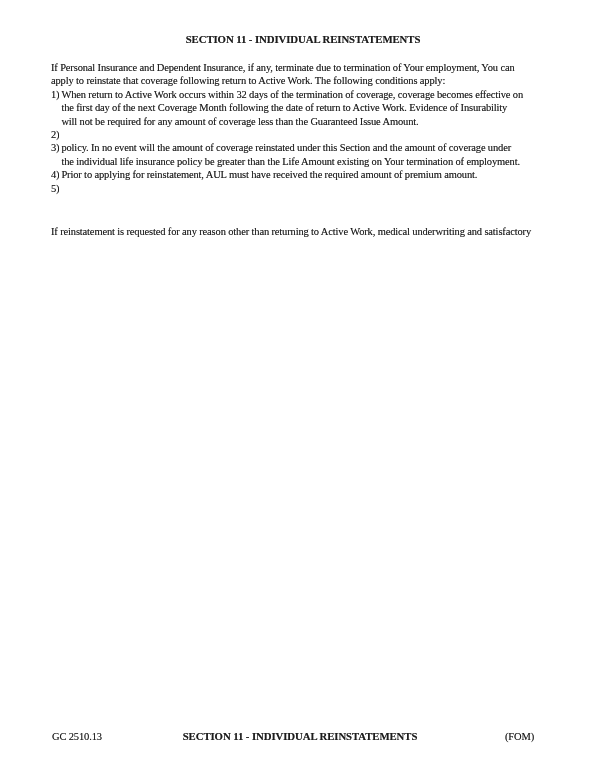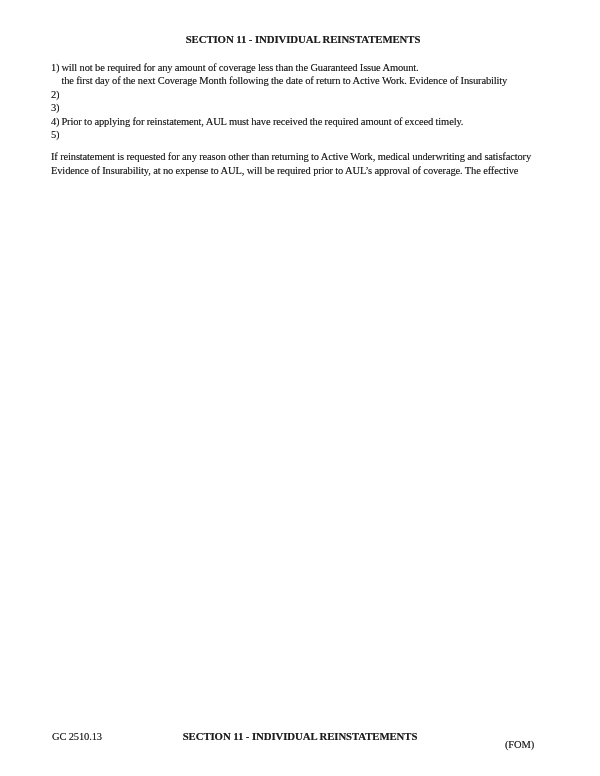--- a/index.html
+++ b/index.html
@@ -39,21 +39,21 @@
     line-height: 13.4px;
     letter-spacing: -0.15px;
     white-space: nowrap;
   }
   .line { height: 13.4px; }
   .list-item { display: flex; }
   .list-num {
     width: 10.4px;
     flex: none;
   }
-  .para2 { margin-top: 9px; }
+  .para2 { margin-top: 30px; }
   .footer {
     position: absolute;
     top: 730px;
     left: 0;
     width: 584px;
     height: 14px;
     font-size: 10.5px;
     line-height: 13.4px;
     letter-spacing: -0.15px;
     white-space: nowrap;
@@ -70,70 +70,76 @@
     top: 0;
     text-align: center;
     padding-left: 16px;
     font-weight: bold;
     font-size: 10.8px;
     letter-spacing: -0.1px;
   }
   .footer-right {
     position: absolute;
     right: 50px;
-    top: 8px;
+    top: 0;
     text-align: center;
   }
 </style>
 </head>
 <body>
 
 <div class="page">
 
   <div class="doc-title">SECTION 11 - INDIVIDUAL REINSTATEMENTS</div>
 
   <div class="content">
 
+    <div>
+      <div class="line">If Personal Insurance and Dependent Insurance, if any, terminate due to termination of Your employment, You can</div>
+      <div class="line">apply to reinstate that coverage following return to Active Work. The following conditions apply:</div>
+    </div>
 
     <div>
 
       <div class="list-item">
         <div class="list-num">1)</div>
         <div>
+          <div class="line">When return to Active Work occurs within 32 days of the termination of coverage, coverage becomes effective on</div>
+          <div class="line">the first day of the next Coverage Month following the date of return to Active Work. Evidence of Insurability</div>
           <div class="line">will not be required for any amount of coverage less than the Guaranteed Issue Amount.</div>
-          <div class="line">the first day of the next Coverage Month following the date of return to Active Work. Evidence of Insurability</div>
         </div>
       </div>
 
       <div class="list-item">
         <div class="list-num">2)</div>
       </div>
 
       <div class="list-item">
         <div class="list-num">3)</div>
         <div>
+          <div class="line">policy. In no event will the amount of coverage reinstated under this Section and the amount of coverage under</div>
+          <div class="line">the individual life insurance policy be greater than the Life Amount existing on Your termination of employment.</div>
         </div>
       </div>
 
       <div class="list-item">
         <div class="list-num">4)</div>
         <div>
-          <div class="line">Prior to applying for reinstatement, AUL must have received the required amount of exceed timely.</div>
+          <div class="line">Prior to applying for reinstatement, AUL must have received the required amount of premium amount.</div>
         </div>
       </div>
 
       <div class="list-item">
         <div class="list-num">5)</div>
       </div>
 
     </div>
 
     <div class="para2">
       <div class="line">If reinstatement is requested for any reason other than returning to Active Work, medical underwriting and satisfactory</div>
-      <div class="line">Evidence of Insurability, at no expense to AUL, will be required prior to AUL’s approval of coverage. The effective</div>
     </div>
 
   </div>
 
   <div class="footer">
     <div class="footer-left">GC 2510.13</div>
     <div class="footer-center">SECTION 11 - INDIVIDUAL REINSTATEMENTS</div>
     <div class="footer-right">(FOM)</div>
   </div>
 

